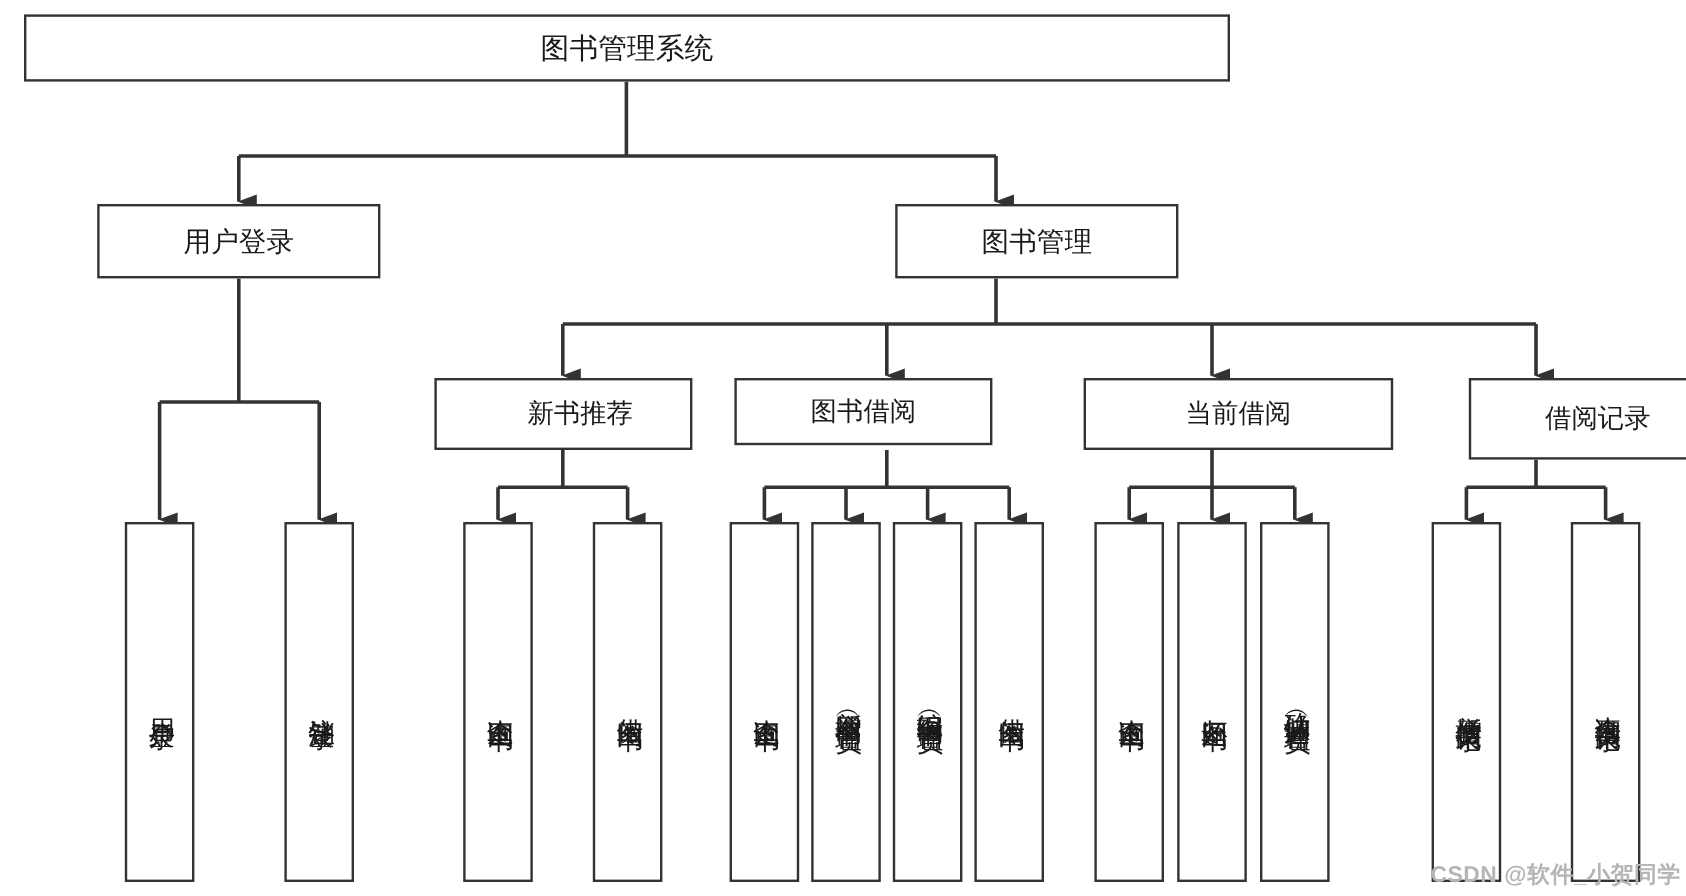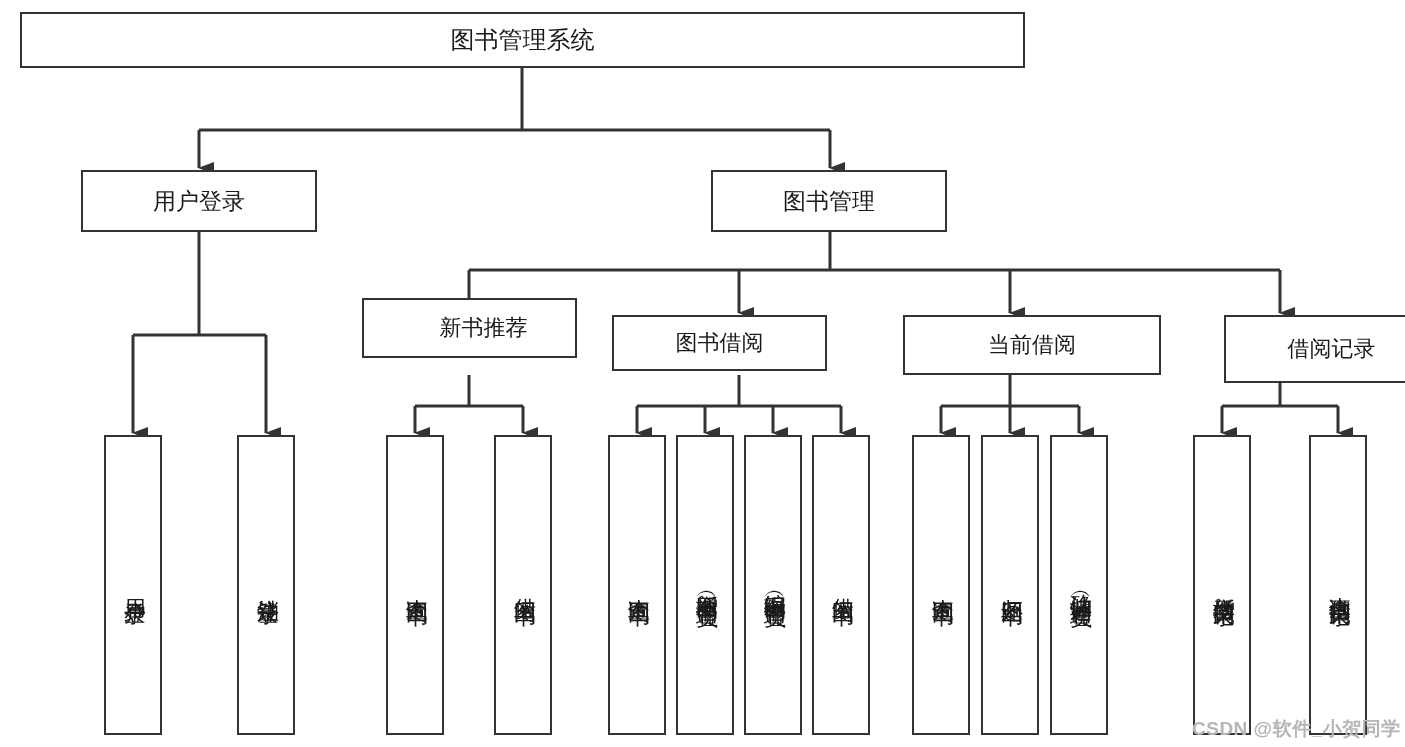--- a/index.html
+++ b/index.html
@@ -124,25 +124,25 @@
     </g>
   </svg>
 
   <div class="node root" style="left:20px; top:12px; width:1005px; height:56px;">
     <span>图书管理系统</span>
   </div>
 
   <div class="node lvl1" style="left:81px; top:170px; width:236px; height:62px;">
     <span>用户登录</span>
   </div>
-  <div class="node lvl1" style="left:711px; top:170px; width:236px; height:62px;">
+  <div class="node lvl1" style="left:746px; top:170px; width:236px; height:62px;">
     <span>图书管理</span>
   </div>
 
-  <div class="node lvl2" style="left:362px; top:298px; width:215px; height:60px;padding-left:28px;">
+  <div class="node lvl2" style="left:362px; top:315px; width:215px; height:60px;padding-left:28px;">
     <span>新书推荐</span>
   </div>
   <div class="node lvl2" style="left:612px; top:315px; width:215px; height:56px;">
     <span>图书借阅</span>
   </div>
   <div class="node lvl2" style="left:903px; top:315px; width:258px; height:60px;">
     <span>当前借阅</span>
   </div>
   <div class="node lvl2" style="left:1224px; top:315px; width:215px; height:68px;">
     <span>借阅记录</span>

